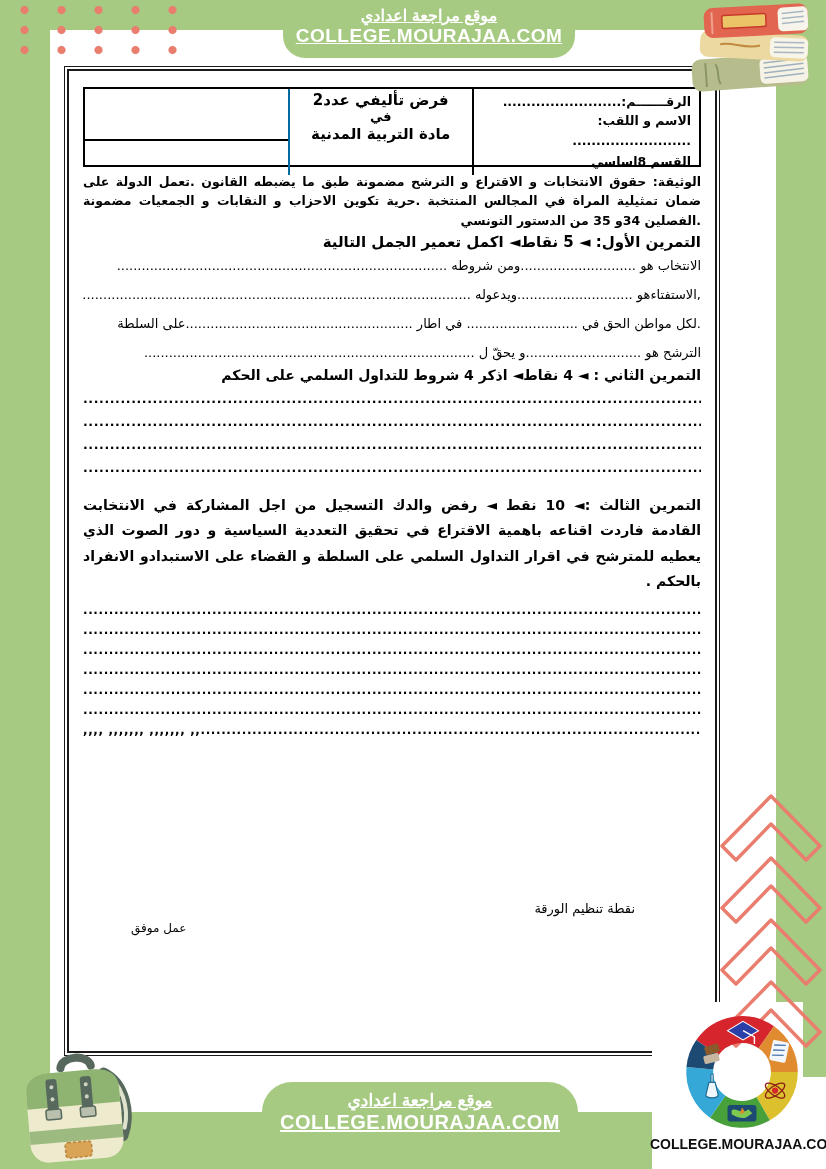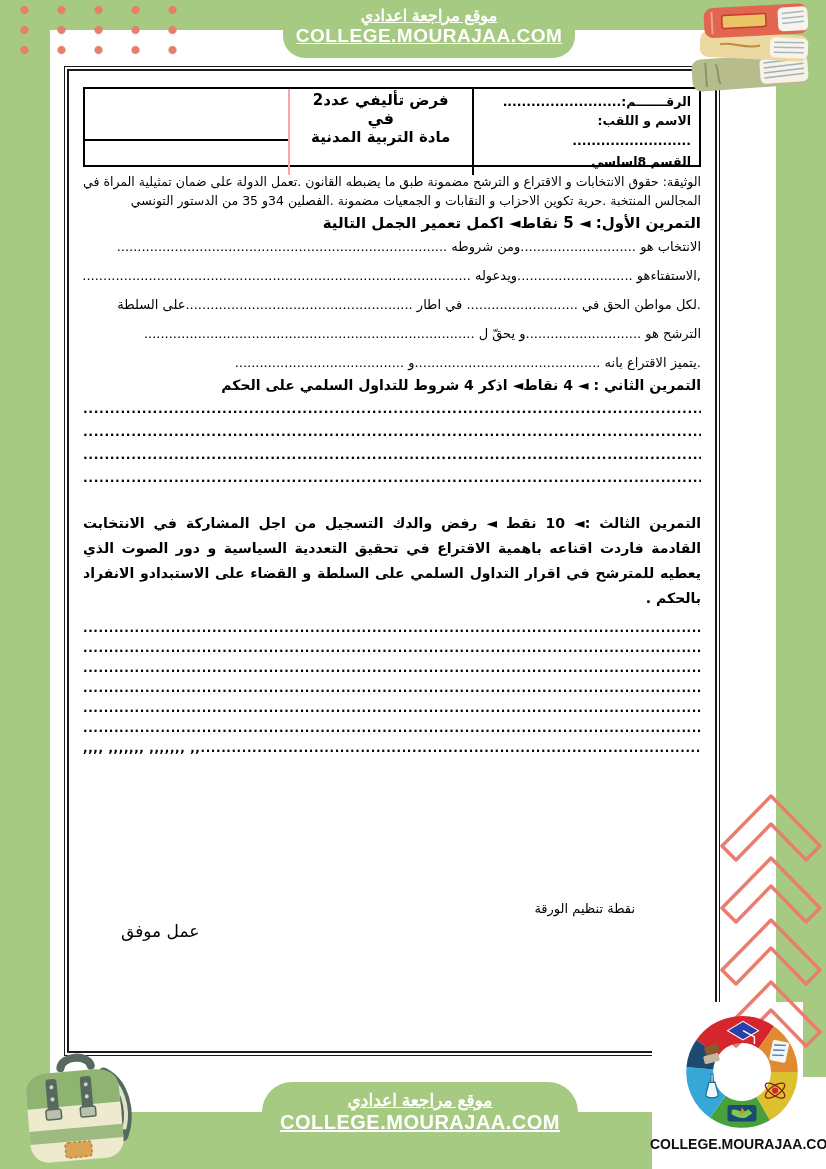--- a/index.html
+++ b/index.html
@@ -32,42 +32,42 @@
   
   .sheet{position:absolute;left:64px;top:66px;width:656px;height:990px;background:#ffffff;
          border:1px solid #1a1a1a;padding:2px;box-sizing:border-box;}
   .sheet-inner{position:relative;border:2px solid #1a1a1a;width:100%;height:100%;
                box-sizing:border-box;padding:16px 14px 0 14px;direction:rtl;}
   .header-table{display:grid;grid-template-columns:37% 30% 33%;direction:rtl;
                 border:2px solid #000;height:76px;}
   .ht-name{border-left:2px solid #000;padding:3px 8px;font-size:12.5px;font-weight:bold;
            line-height:1.55;}
   .ht-class{margin-top:2px;}
-  .ht-title{border-left:2px solid #fca5a5;text-align:center;font-weight:bold;padding-top:2px;}
+  .ht-title{border-left:2px solid #0369a1;text-align:center;font-weight:bold;padding-top:2px;}
   .ht-title-1{font-size:15px;}
-  .ht-title-2{font-size:16px;line-height:1.2;}
+  .ht-title-2{font-size:13px;line-height:1.2;}
   .ht-title-3{font-size:15px;}
   .ht-empty{display:flex;flex-direction:column;}
   .ht-empty-top{flex:1.5;border-bottom:2px solid #000;}
   .ht-empty-bottom{flex:1;}
-  .source-text{margin-top:5px;font-size:12.5px;font-weight:normal;line-height:1.55;
+  .source-text{margin-top:5px;font-size:12.5px;font-weight:bold;line-height:1.55;
                text-align:justify;}
   .ex-title{font-size:15px;font-weight:bold;margin-top:3px;text-align:right;}
   .ex-title-sm{font-size:14px;font-weight:bold;}
-  .ex3-title{font-size:14px;font-weight:bold;margin-top:22px;line-height:1.8;
+  .ex3-title{font-size:14px;font-weight:bold;margin-top:14px;line-height:1.8;
              text-align:justify;}
   .fill-line{font-size:13px;line-height:29px;height:29px;white-space:nowrap;
              overflow:hidden;direction:rtl;}
   .answer-lines-2 .answer-line{font-size:12.5px;font-weight:bold;height:23px;line-height:23px;
       white-space:nowrap;overflow:hidden;direction:ltr;text-align:left;letter-spacing:.6px;}
   .answer-lines-2{margin-top:4px;}
   .answer-lines-3 .answer-line{font-size:12px;font-weight:bold;height:20px;line-height:20px;
       white-space:nowrap;overflow:hidden;direction:ltr;text-align:left;letter-spacing:.6px;}
   .answer-lines-3{margin-top:6px;}
-  .note-left{position:absolute;left:52px;top:850px;font-size:17px;direction:rtl;}
+  .note-left{position:absolute;left:62px;top:850px;font-size:12px;direction:rtl;}
   .note-right{position:absolute;right:80px;top:830px;font-size:13px;direction:rtl;}
 </style>
 </head>
 <body>
 
 <div class="canvas">
 
   <div class="top-band"></div>
   <div class="left-col"></div>
   <div class="right-col"></div>
@@ -104,21 +104,20 @@
 
       <div class="source-text">الوثيقة: حقوق الانتخابات و الاقتراع و الترشح مضمونة طبق ما يضبطه القانون .تعمل الدولة على ضمان تمثيلية المراة في المجالس المنتخبة .حرية تكوين الاحزاب و النقابات و الجمعيات مضمونة .الفصلين  34و  35 من الدستور التونسي</div>
 
       <div class="ex-title">التمرين الأول:  ◄ 5 نقاط◄  اكمل تعمير الجمل التالية</div>
       <div>
 
       <div class="fill-line">الانتخاب هو ............................ومن شروطه  ................................................................................</div>
           <div class="fill-line">,الاستفتاءهو ............................ويدعوله  ....................................................................................................</div>
           <div class="fill-line">.لكل مواطن الحق في ........................... في اطار  .......................................................على السلطة</div>
           <div class="fill-line">الترشح هو  ............................و يحقّ ل ................................................................................</div>
-          <div class="fill-line">.يتميز الاقتراع بانه .............................................و  .........................................</div>
         </div>
 
       <div class="ex-title-sm">التمرين الثاني : ◄  4  نقاط◄ اذكر 4 شروط للتداول السلمي على الحكم</div>
       <div class="answer-lines-2">
 
       <div class="answer-line">..........................................................................................................................................................................</div>
           <div class="answer-line">..........................................................................................................................................................................</div>
           <div class="answer-line">..........................................................................................................................................................................</div>
           <div class="answer-line">.....................................................................................................................................................................</div>
         </div>

